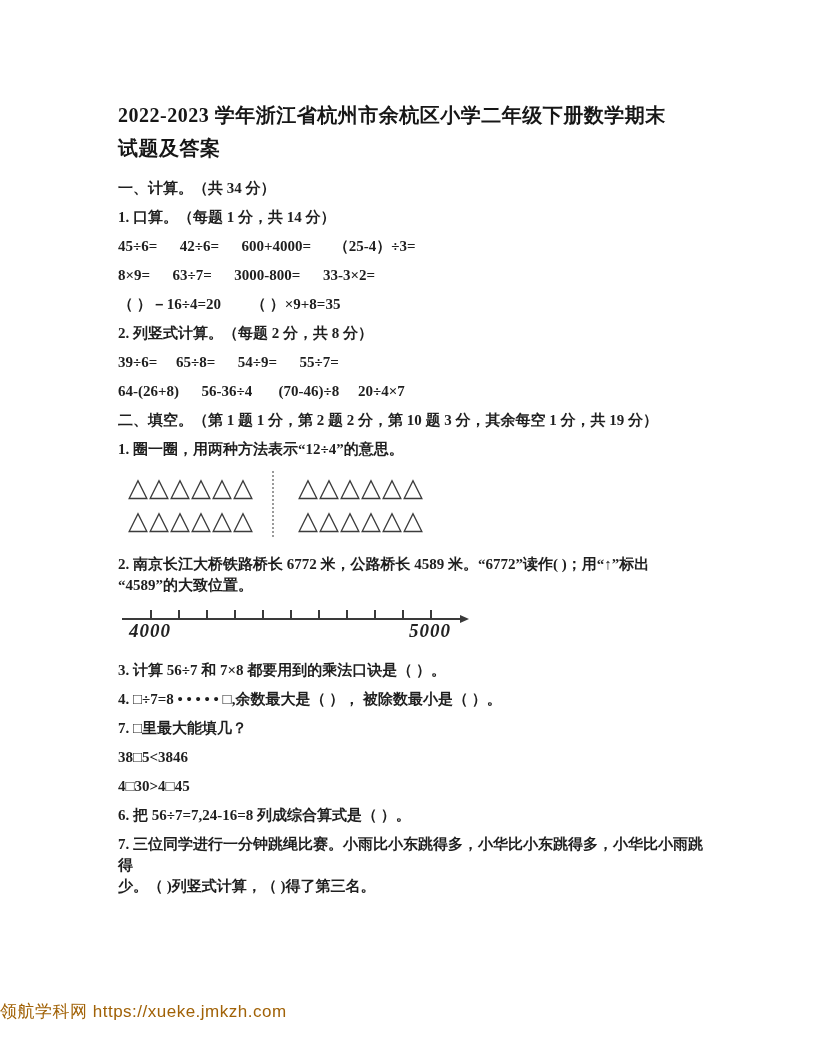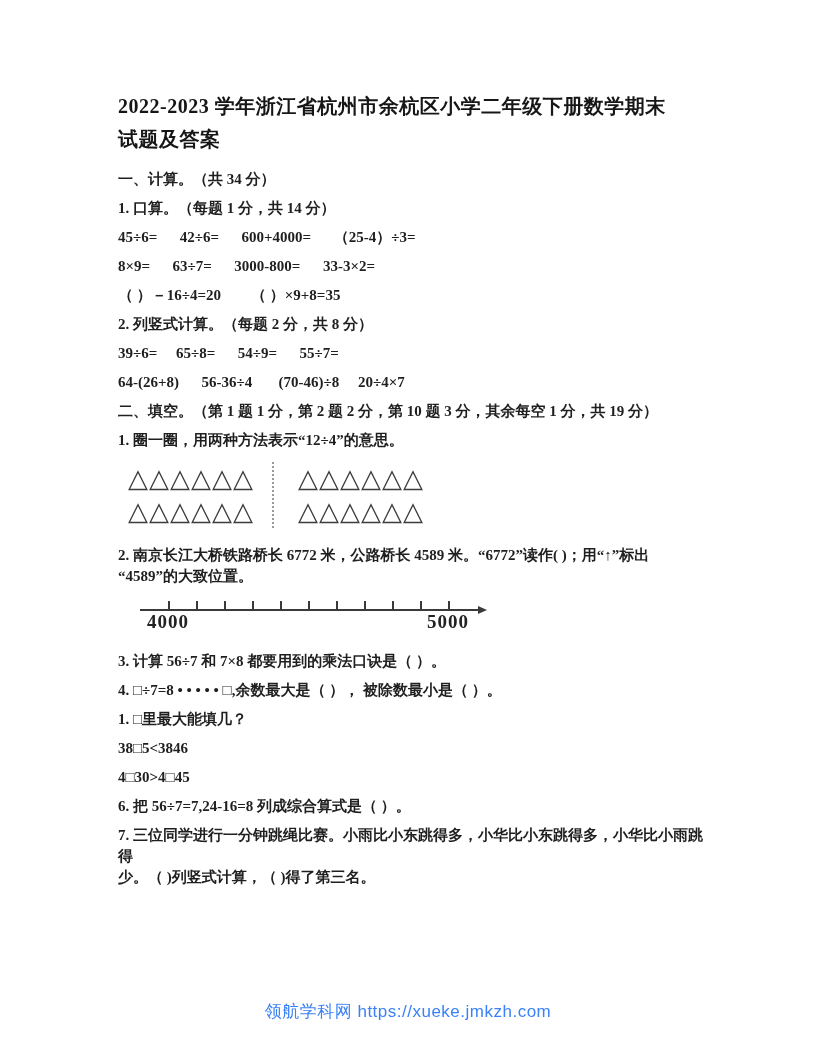--- a/index.html
+++ b/index.html
@@ -8,21 +8,21 @@
     width: 816px;
     height: 1056px;
     background: #ffffff;
     overflow: hidden;
     font-family: "Liberation Serif", "DejaVu Serif", serif;
     color: #1f1f1f;
   }
   .content {
     position: absolute;
     left: 118px;
-    top: 90px;
+    top: 99px;
     width: 590px;
   }
   .doc-title {
     font-size: 20px;
     font-weight: bold;
     line-height: 33px;
     margin: 0 0 13px 0;
     color: #161616;
     letter-spacing: 0.5px;
   }
@@ -54,21 +54,22 @@
     border-left: 2px dotted #9a9a9a;
     height: 66px;
     margin: 0 24px 0 18px;
   }
 
   
   .numberline {
     position: relative;
     width: 352px;
     height: 46px;
-    margin: 4px 0 10px 22px;
+    margin: 4px 0 10px 4px;
+    font-style: italic;
   }
   .nl-line {
     position: absolute;
     left: 0; top: 14px;
     width: 340px;
     height: 0;
     border-top: 2px solid #3a3a3a;
   }
   .nl-tick {
     position: absolute;
@@ -91,24 +92,24 @@
     transform: translateX(-50%);
     font-size: 19px;
     font-weight: 600;
     color: #222222;
     letter-spacing: 1px;
   }
   .footer {
     position: absolute;
     left: 0; right: 0;
     top: 1000px;
-    text-align: center;
+    text-align: left;
     font-family: "Liberation Sans", "DejaVu Sans", sans-serif;
     font-size: 17px;
-    color: #3b82f6;
+    color: #a16207;
     letter-spacing: 0.5px;
   }
 </style>
 </head>
 <body>
 
 <div class="page">
   <div class="content">
 
     <h1 class="doc-title"><span>2022-2023 学年浙江省杭州市余杭区小学二年级下册数学期末</span><br><span>试题及答案</span></h1>
@@ -157,21 +158,21 @@
       <i class="nl-tick" style="left:252px"></i>
       <i class="nl-tick" style="left:280px"></i>
       <i class="nl-tick" style="left:308px"></i>
       <div class="nl-arrow"></div>
       <span class="nl-label" style="left:28px">4000</span>
       <span class="nl-label" style="left:308px">5000</span>
     </div>
 
     <p class="line">3. 计算 56÷7 和 7×8 都要用到的乘法口诀是（ ）。</p>
     <p class="line">4. □÷7=8 • • • • • □,余数最大是（ ）， 被除数最小是（ ）。</p>
-    <p class="line">1. □里最大能填几？</p>
+    <p class="line">7. □里最大能填几？</p>
     <p class="line">38□5&lt;3846</p>
     <p class="line">4□30&gt;4□45</p>
     <p class="line">6. 把 56÷7=7,24-16=8 列成综合算式是（ ）。</p>
     <p class="line">7. 三位同学进行一分钟跳绳比赛。小雨比小东跳得多，小华比小东跳得多，小华比小雨跳得</p>
     <p class="line cont">少。（ )列竖式计算，（ )得了第三名。</p>
 
   </div>
 
   <div class="footer">
     <span>领航学科网</span>

